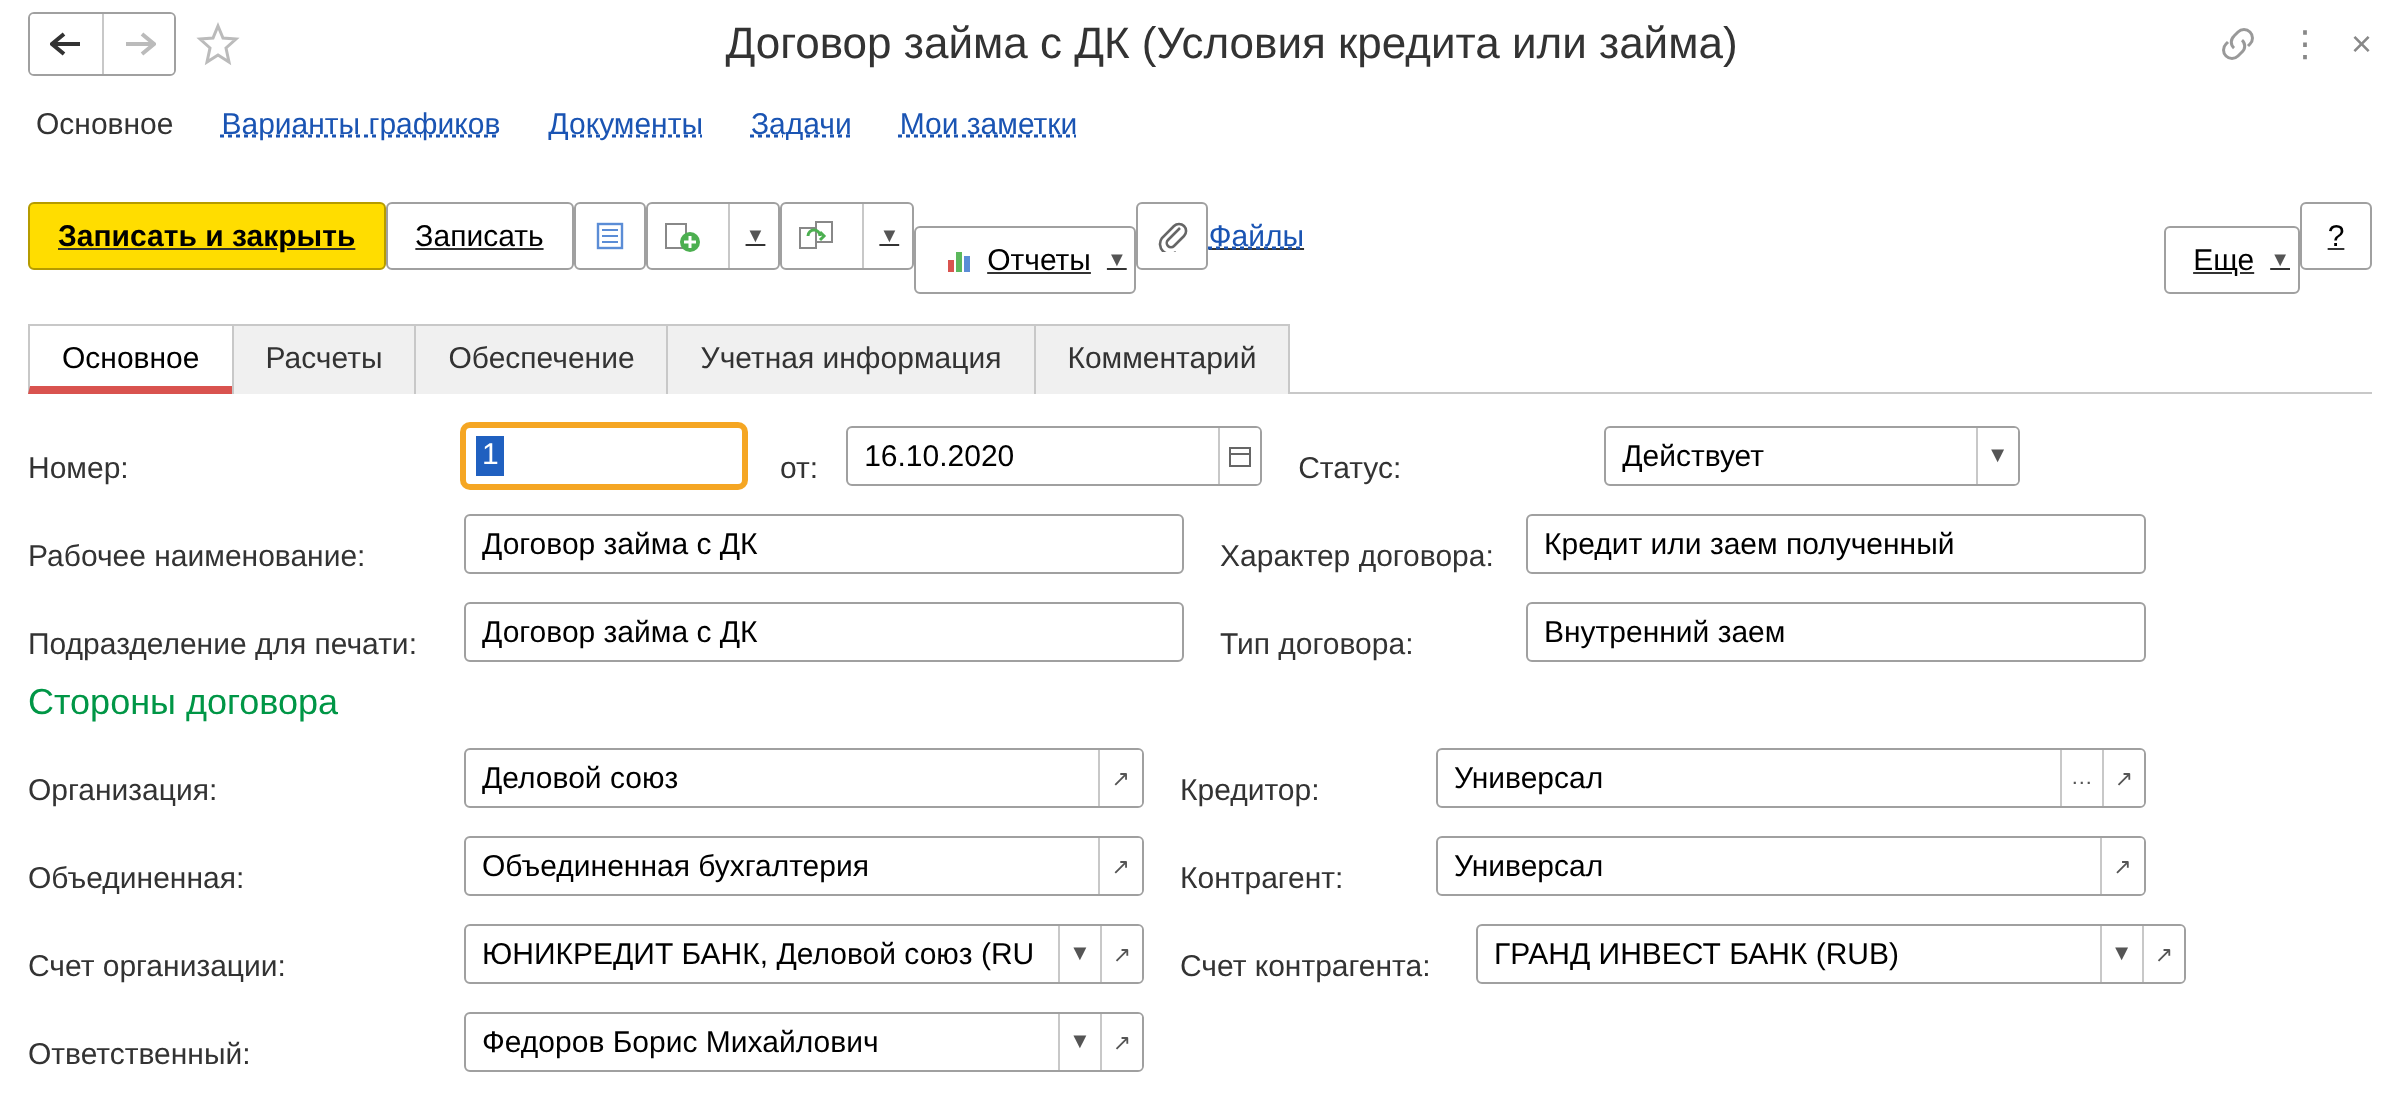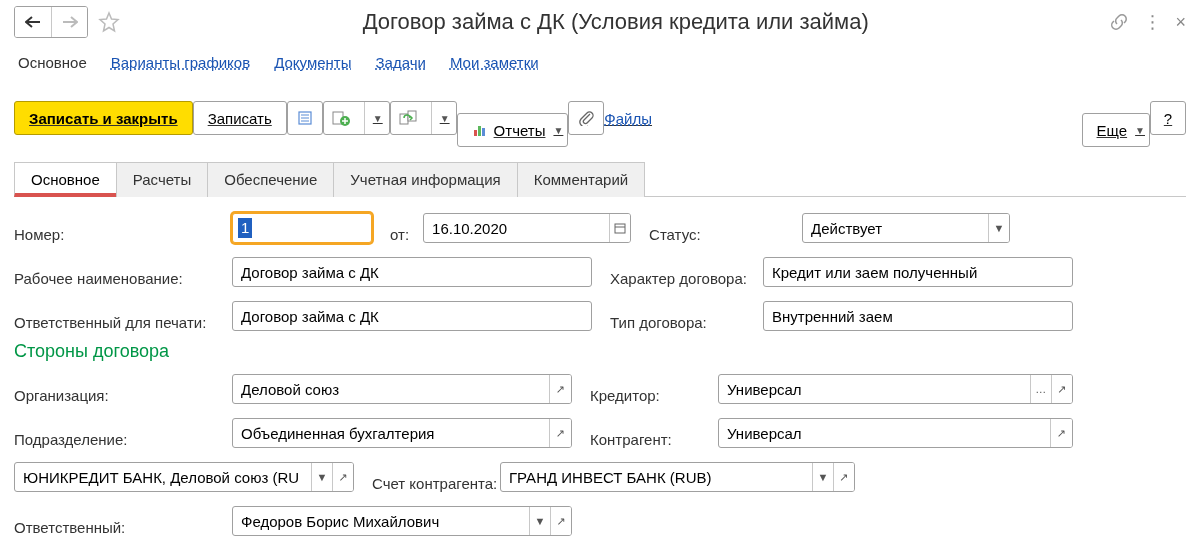--- a/index.html
+++ b/index.html
@@ -223,21 +223,21 @@
       <div class="input-wrap w360">
         <input value="Договор займа с ДК" style="">
       </div>
       <span class="lbl-r">Характер договора:</span>
       <div class="input-wrap" style="width:310px;">
         <input value="Кредит или заем полученный" style="">
       </div>
     </div>
 
     <div class="row">
-      <span class="lbl-l">Ответственный для печати:</span>
+      <span class="lbl-l">Подразделение для печати:</span>
       <div class="input-wrap w360">
         <input value="Договор займа с ДК" style="">
       </div>
       <span class="lbl-r">Тип договора:</span>
       <div class="input-wrap" style="width:310px;">
         <input value="Внутренний заем" style="">
       </div>
     </div>
 
     <div class="section-title">Стороны договора</div>
@@ -250,40 +250,41 @@
       </div>
       <span style="width:130px; padding-left:10px;">Кредитор:</span>
       <div class="input-wrap" style="width:355px;">
         <input value="Универсал" style="">
         <span class="mini">…</span>
         <span class="mini">↗</span>
       </div>
     </div>
 
     <div class="row">
-      <span class="lbl-l">Подразделение:</span>
+      <span class="lbl-l">Объединенная:</span>
       <div class="input-wrap w340">
         <input value="Объединенная бухгалтерия" style="">
         <span class="mini">↗</span>
       </div>
       <span style="width:130px; padding-left:10px;">Контрагент:</span>
       <div class="input-wrap" style="width:355px;">
         <input value="Универсал" style="">
         <span class="mini">↗</span>
       </div>
     </div>
 
     <div class="row">
+      <span class="lbl-l">Счет организации:</span>
       <div class="input-wrap w340">
         <input value="ЮНИКРЕДИТ БАНК, Деловой союз (RU" style="">
         <span class="mini">▼</span>
         <span class="mini">↗</span>
       </div>
       <span style="width:130px; padding-left:10px; white-space:nowrap;">Счет контрагента:</span>
-      <div class="input-wrap" style="width:355px;">
+      <div class="input-wrap" style="width:355px;margin-left:20px;">
         <input value="ГРАНД ИНВЕСТ БАНК (RUB)" style="">
         <span class="mini">▼</span>
         <span class="mini">↗</span>
       </div>
     </div>
 
     <div class="row">
       <span class="lbl-l">Ответственный:</span>
       <div class="input-wrap w340">
         <input value="Федоров Борис Михайлович" style="">

